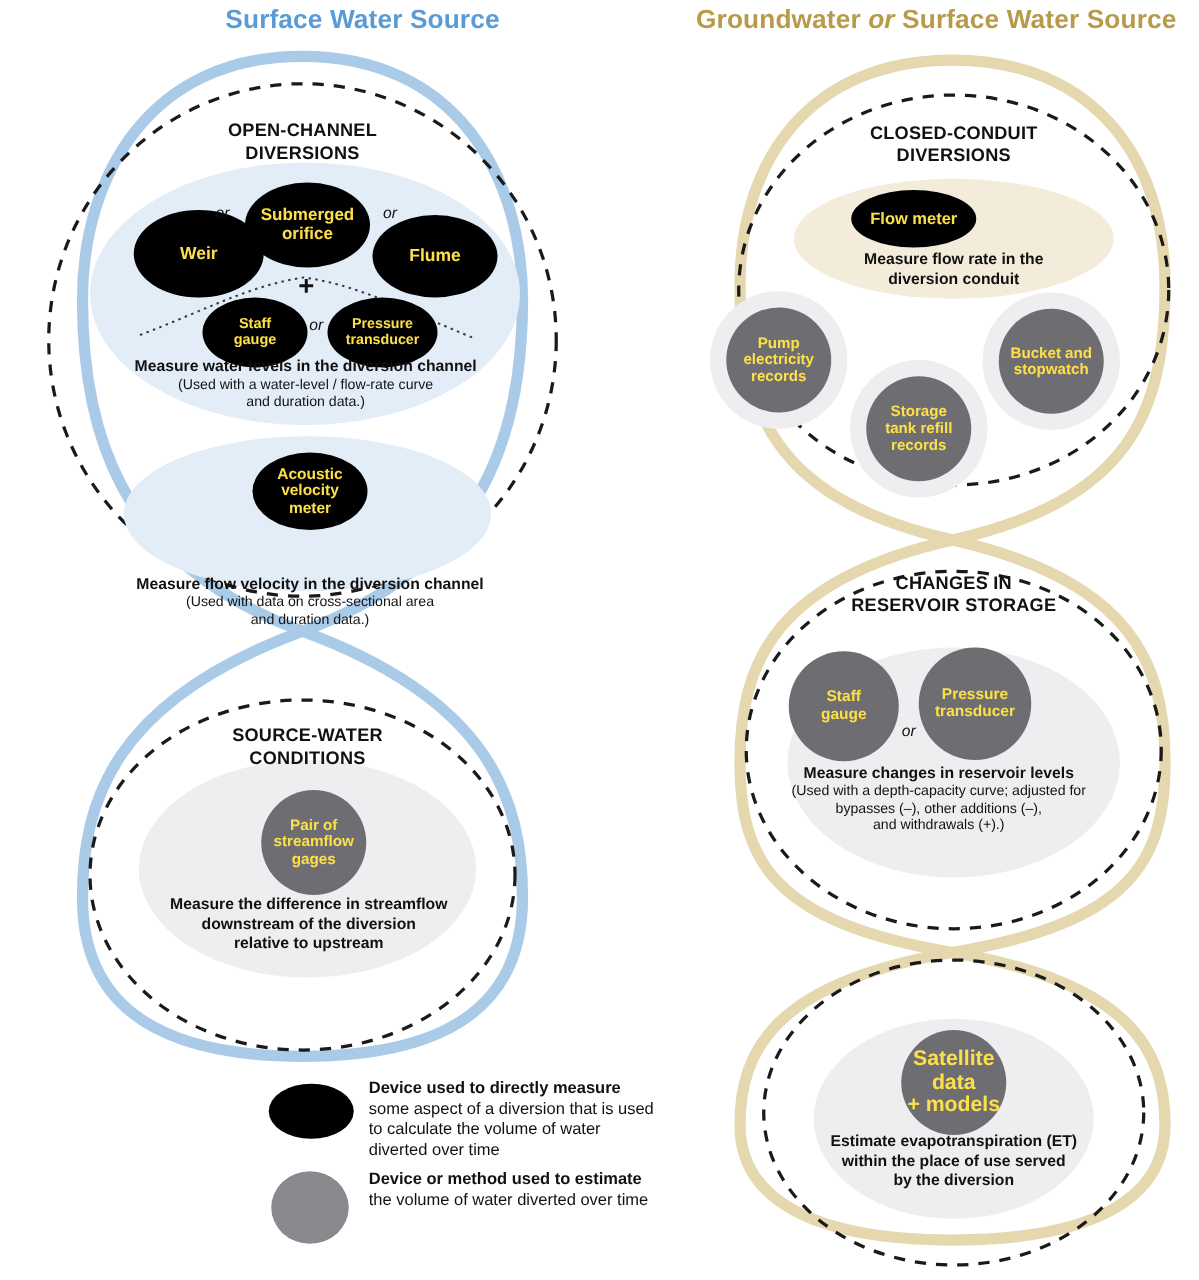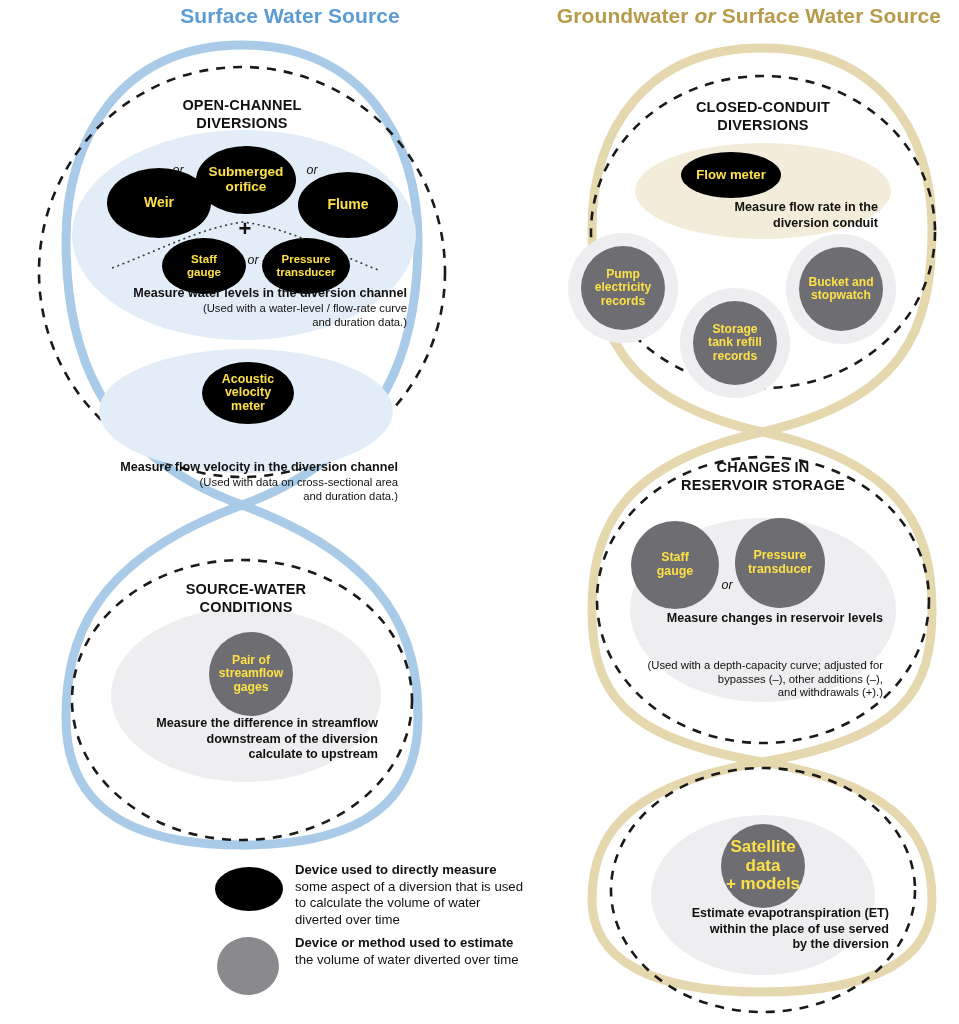--- a/index.html
+++ b/index.html
@@ -27,21 +27,21 @@
   }
   .node.black{background:#000000;}
   .node.gray{background:#6e6e72;}
   .halo{position:absolute;border-radius:50%;background:#eeeef0;}
 
   .sect-title{
     position:absolute;text-align:center;font-weight:bold;color:#111;
     font-size:14.5px;line-height:1.25;letter-spacing:.2px;white-space:pre-line;
   }
   .cap{
-    position:absolute;text-align:right;color:#111;
+    position:absolute;text-align:center;color:#111;
   }
   .cap .b{font-weight:bold;font-size:12.6px;line-height:1.25;display:block;}
   .cap .s{font-weight:normal;font-size:11.3px;line-height:1.22;display:block;}
   .orlbl{
     position:absolute;font-style:italic;font-size:12.5px;color:#111;
     font-weight:normal;text-align:center;
   }
   .pluslbl{
     position:absolute;font-size:22px;font-weight:bold;color:#111;text-align:center;
   }
@@ -149,21 +149,21 @@
   <div class="sect-title" style="left:96px;top:580px;width:300px;">SOURCE-WATER
 CONDITIONS</div>
 
   <div class="node gray" style="left:209px;top:632px;width:84px;height:84px;font-size:12.2px;white-space:pre-line;">Pair of
 streamflow
 gages</div>
 
   <div class="cap" style="left:116px;top:716px;width:262px;">
     <span class="b" style="white-space:pre-line;">Measure the difference in streamflow
 downstream of the diversion
-calculate to upstream</span>
+relative to upstream</span>
   </div>
 
   <div class="sect-title" style="left:613px;top:98px;width:300px;">CLOSED-CONDUIT
 DIVERSIONS</div>
 
   <div class="node black" style="left:681px;top:152px;width:100px;height:46px;font-size:13.2px;">Flow meter</div>
 
   <div class="cap" style="left:648px;top:200px;width:230px;">
     <span class="b" style="white-space:pre-line;">Measure flow rate in the
 diversion conduit</span>
@@ -189,21 +189,21 @@
   <div class="node gray" style="left:631px;top:521px;width:88px;height:88px;font-size:12.4px;white-space:pre-line;">Staff
 gauge</div>
 
   <div class="orlbl" style="left:714px;top:578px;width:26px;">or</div>
 
   <div class="node gray" style="left:735px;top:518px;width:90px;height:90px;font-size:12.4px;white-space:pre-line;">Pressure
 transducer</div>
 
   <div class="cap" style="left:619px;top:611px;width:264px;">
     <span class="b">Measure changes in reservoir levels</span>
-    <span class="s" style="white-space:pre-line;margin-top:32px;">(Used with a depth-capacity curve; adjusted for
+    <span class="s" style="white-space:pre-line;">(Used with a depth-capacity curve; adjusted for
 bypasses (–), other additions (–),
 and withdrawals (+).)</span>
   </div>
 
 
   <div class="node gray" style="left:721px;top:824px;width:84px;height:84px;font-size:17px;white-space:pre-line;">Satellite
 data
 + models</div>
 
   <div class="cap" style="left:637px;top:906px;width:252px;">

